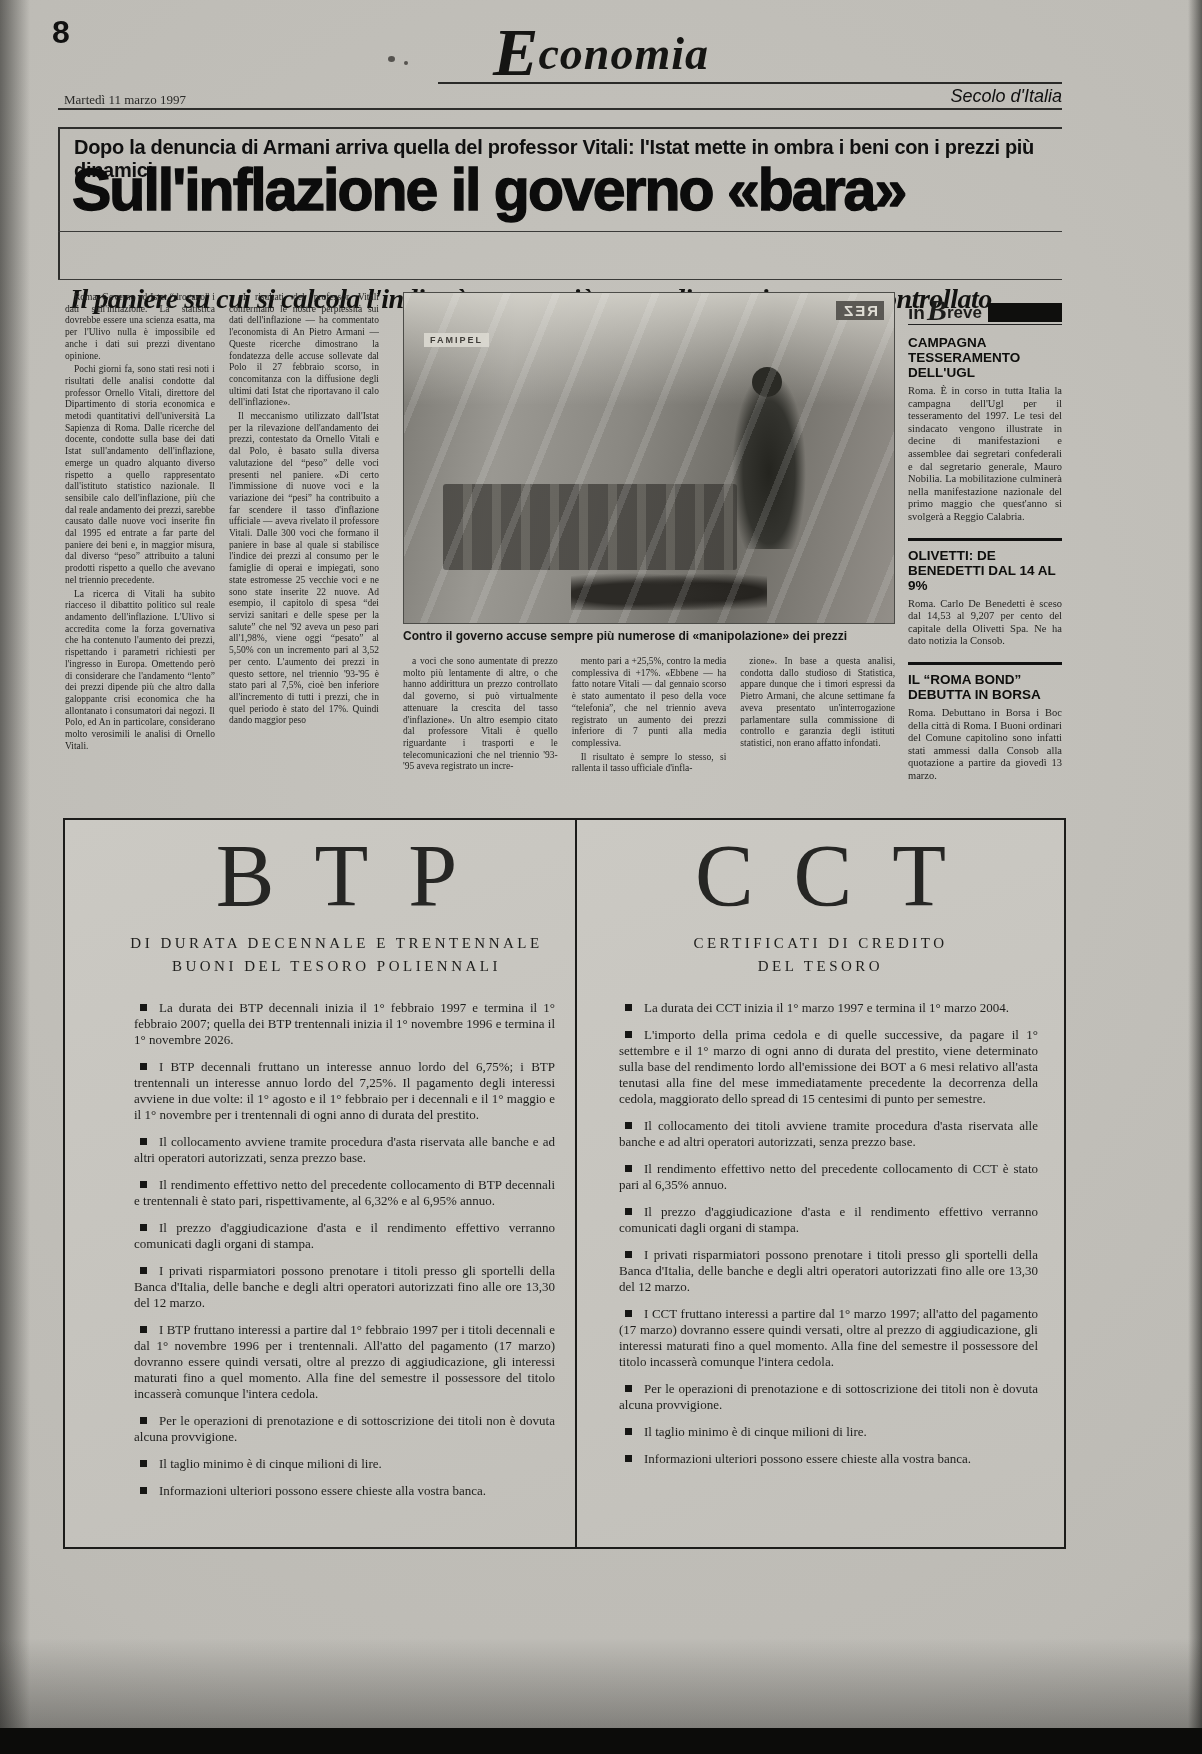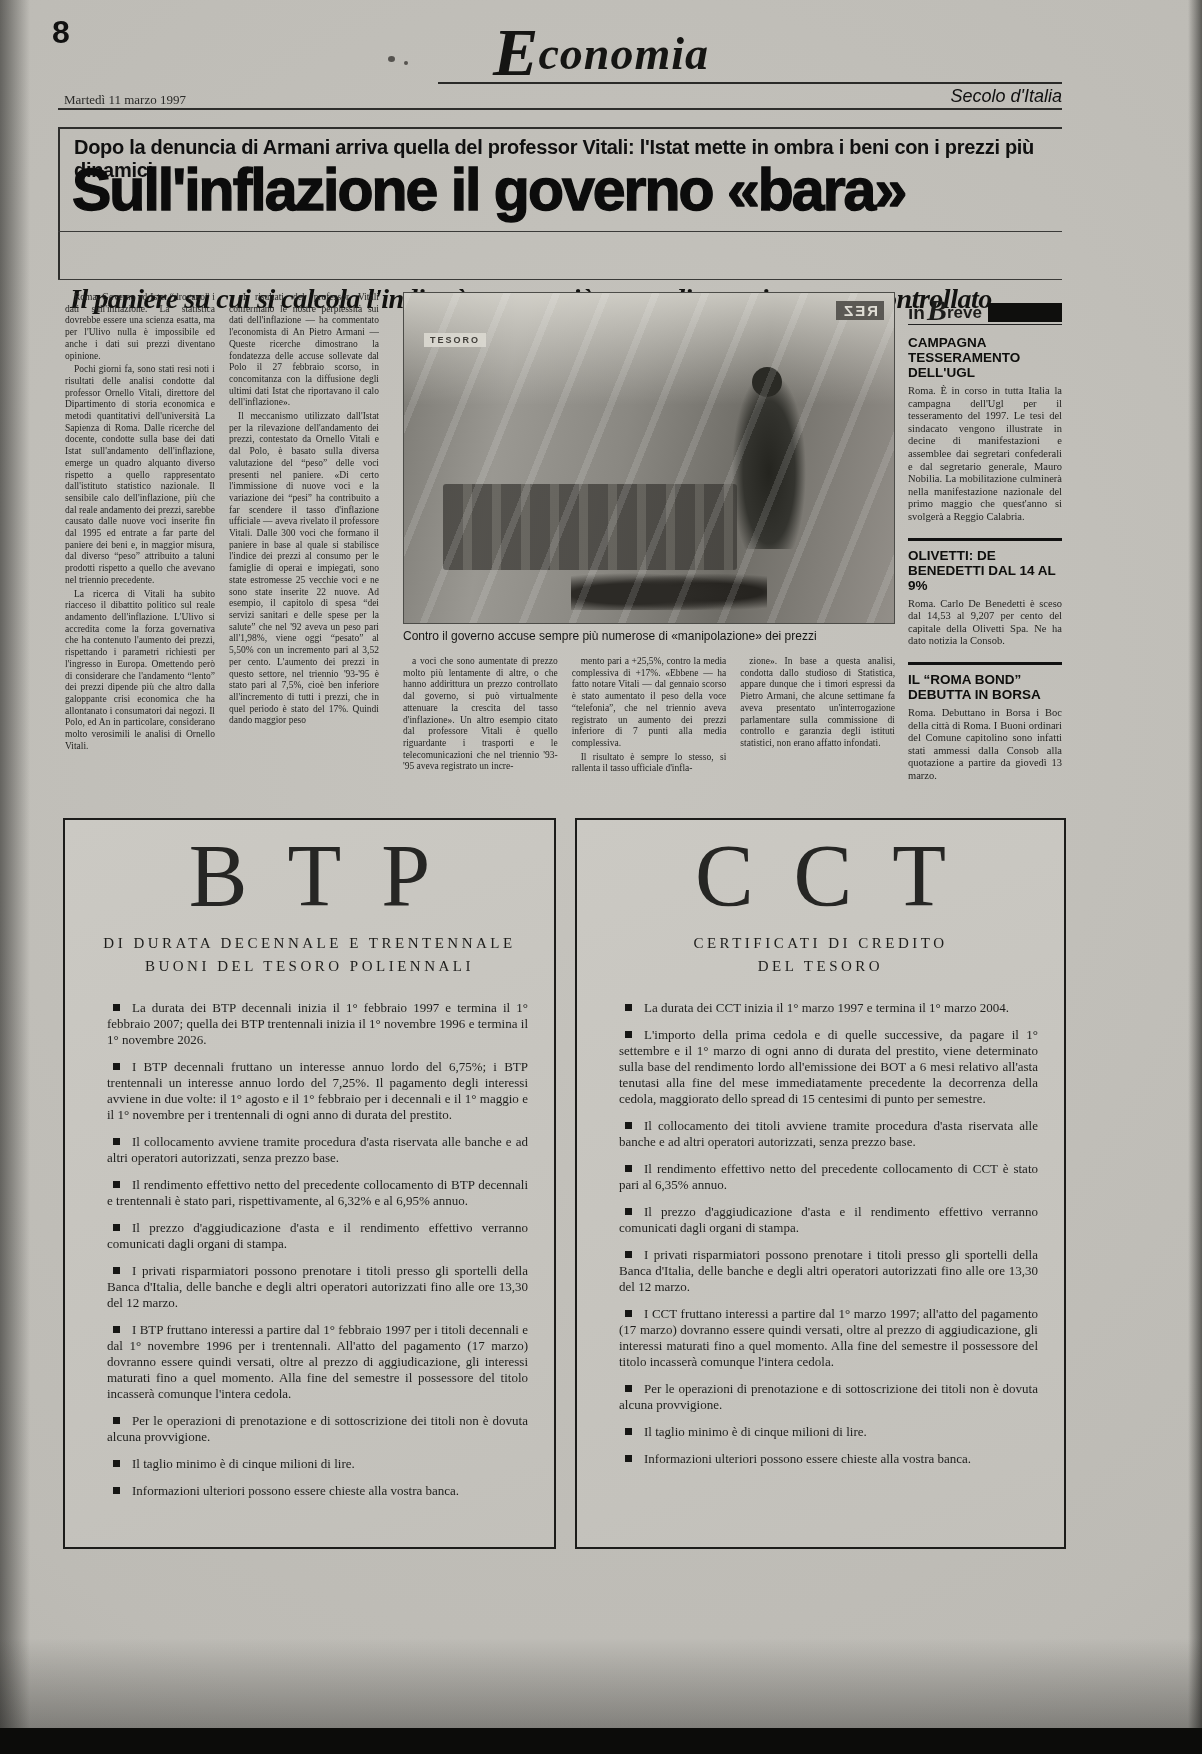--- a/index.html
+++ b/index.html
@@ -44,40 +44,40 @@
   .photo{position:relative;width:490px;height:330px;border:1px solid #4c4c48;overflow:hidden;
          background:linear-gradient(100deg,#7b7973 0%,#9a9892 22%,#8a8882 45%,#6f6d67 68%,#938f89 100%);}
   .ph-ceiling{position:absolute;left:0;top:0;width:100%;height:34%;background:linear-gradient(to bottom, rgba(228,226,218,.75), rgba(228,226,218,0));}
   .ph-glass{position:absolute;left:0;top:0;width:100%;height:100%;background:repeating-linear-gradient(112deg, rgba(255,255,255,.20) 0 7px, rgba(255,255,255,0) 7px 46px);opacity:.6;}
   .ph-rack{position:absolute;left:8%;bottom:16%;width:60%;height:26%;background:repeating-linear-gradient(90deg,#3c3a36 0 20px,#5a5852 20px 29px);opacity:.75;border-radius:3px;}
   .ph-figure{position:absolute;right:88px;top:86px;width:74px;height:170px;background:radial-gradient(ellipse 50% 60% at 50% 55%, #24241f 0%, #34342f 70%, rgba(40,40,36,0) 100%);border-radius:40% 40% 20% 20%;}
   .ph-head{position:absolute;right:112px;top:74px;width:30px;height:30px;border-radius:50%;background:#2a2a25;}
   .ph-bags{position:absolute;left:34%;bottom:4%;width:40%;height:12%;background:radial-gradient(ellipse at 30% 60%, #2c2a26 0 30%, rgba(0,0,0,0) 62%),radial-gradient(ellipse at 70% 55%, #262420 0 28%, rgba(0,0,0,0) 60%);}
   .ph-sign-left{position:absolute;left:20px;top:40px;background:#dcdad2;color:#33312d;font-family:"Liberation Sans",sans-serif;font-size:9px;font-weight:bold;letter-spacing:2px;padding:2px 6px;opacity:.9;}
   .ph-sign-right{position:absolute;right:10px;top:8px;background:#504e4a;color:#e3e1d9;font-family:"Liberation Sans",sans-serif;font-size:15px;font-weight:bold;letter-spacing:2px;padding:1px 6px;transform:scaleX(-1);opacity:.9;}
-  .caption{margin-top:5px;font-family:"Liberation Sans",sans-serif;font-weight:normal;font-size:12px;color:#161614;}
+  .caption{margin-top:5px;font-family:"Liberation Sans",sans-serif;font-weight:bold;font-size:12px;color:#161614;}
   .ucols{position:absolute;left:0;top:364px;width:492px;display:flex;gap:14px;}
   .ucol{flex:1;font-size:9.5px;line-height:11.7px;text-align:justify;color:#232321;overflow:hidden;height:148px;}
   .ucol p{margin:0 0 2px 0;text-indent:9px;}
 
   
   .inbreve{position:absolute;left:843px;top:0;width:154px;height:512px;overflow:hidden;}
   .ib-logo{display:flex;align-items:flex-end;height:30px;border-bottom:1px solid #222;padding-bottom:2px;}
   .ib-in{font-family:"Liberation Sans",sans-serif;font-weight:bold;font-size:19px;line-height:19px;}
   .ib-b{font-style:italic;font-size:30px;line-height:24px;font-weight:bold;margin-left:2px;}
   .ib-rest{font-family:"Liberation Sans",sans-serif;font-weight:bold;font-size:17px;line-height:18px;}
   .ib-bar{flex:1;height:19px;background:#0f0f0d;margin-left:6px;}
   .inbreve-item{margin-top:10px;}
   .inbreve-item + .inbreve-item{border-top:3px solid #111;padding-top:7px;margin-top:14px;}
   .ib-title{margin:0 0 5px 0;font-family:"Liberation Sans",sans-serif;font-weight:bold;font-size:13.5px;line-height:15px;color:#0e0e0c;}
   .ib-body{margin:0;font-size:10.5px;line-height:12.6px;text-align:justify;color:#232321;}
 
   
   .ad{position:absolute;top:818px;height:727px;border:2px solid #1c1c1a;background:linear-gradient(160deg,#cbc9c3,#c2c0ba);}
-  .ad-btp{left:63px;width:489px;}
+  .ad-btp{left:63px;width:489px;padding-left:27px;}
   .ad-cct{left:575px;width:487px;}
   .ad-title{margin:10px 0 0 0;text-align:center;font-weight:normal;font-size:88px;line-height:92px;letter-spacing:40px;padding-left:40px;color:#262624;}
   .ad-sub{margin-top:10px;text-align:center;font-size:15px;letter-spacing:3.5px;line-height:23px;color:#1e1e1c;}
   .bullets{margin:22px 26px 0 42px;padding:0;list-style:none;font-size:13px;line-height:16px;text-align:justify;color:#1e1e1c;}
   .bullets li{margin:0 0 11px 0;}
   .sq{display:inline-block;width:7px;height:7px;background:#161614;margin:0 12px 1px 6px;}
 </style>
 </head>
 <body>
 
@@ -112,21 +112,21 @@
     </div>
 
     <div class="photo-wrap">
       <div class="photo">
         <div class="ph-ceiling"></div>
         <div class="ph-rack"></div>
         <div class="ph-figure"></div>
         <div class="ph-head"></div>
         <div class="ph-bags"></div>
         <div class="ph-glass"></div>
-        <div class="ph-sign-left">TESORO</div>
+        <div class="ph-sign-left">FAMIPEL</div>
         <div class="ph-sign-right">REZ</div>
       </div>
       <div class="caption">Contro il governo accuse sempre più numerose di «manipolazione» dei prezzi</div>
       <div class="ucols">
         <div class="ucol">
           <p>a voci che sono aumentate di prezzo molto più lentamente di altre, o che hanno addirittura un prezzo controllato dal governo, si può virtualmente attenuare la crescita del tasso d'inflazione». Un altro esempio citato dal professore Vitali è quello riguardante i trasporti e le telecomunicazioni che nel triennio '93-'95 aveva registrato un incre-</p>
         </div>
         <div class="ucol">
           <p>mento pari a +25,5%, contro la media complessiva di +17%. «Ebbene — ha fatto notare Vitali — dal gennaio scorso è stato aumentato il peso della voce “telefonia”, che nel triennio aveva registrato un aumento dei prezzi inferiore di 7 punti alla media complessiva.</p>
           <p>Il risultato è sempre lo stesso, si rallenta il tasso ufficiale d'infla-</p>

